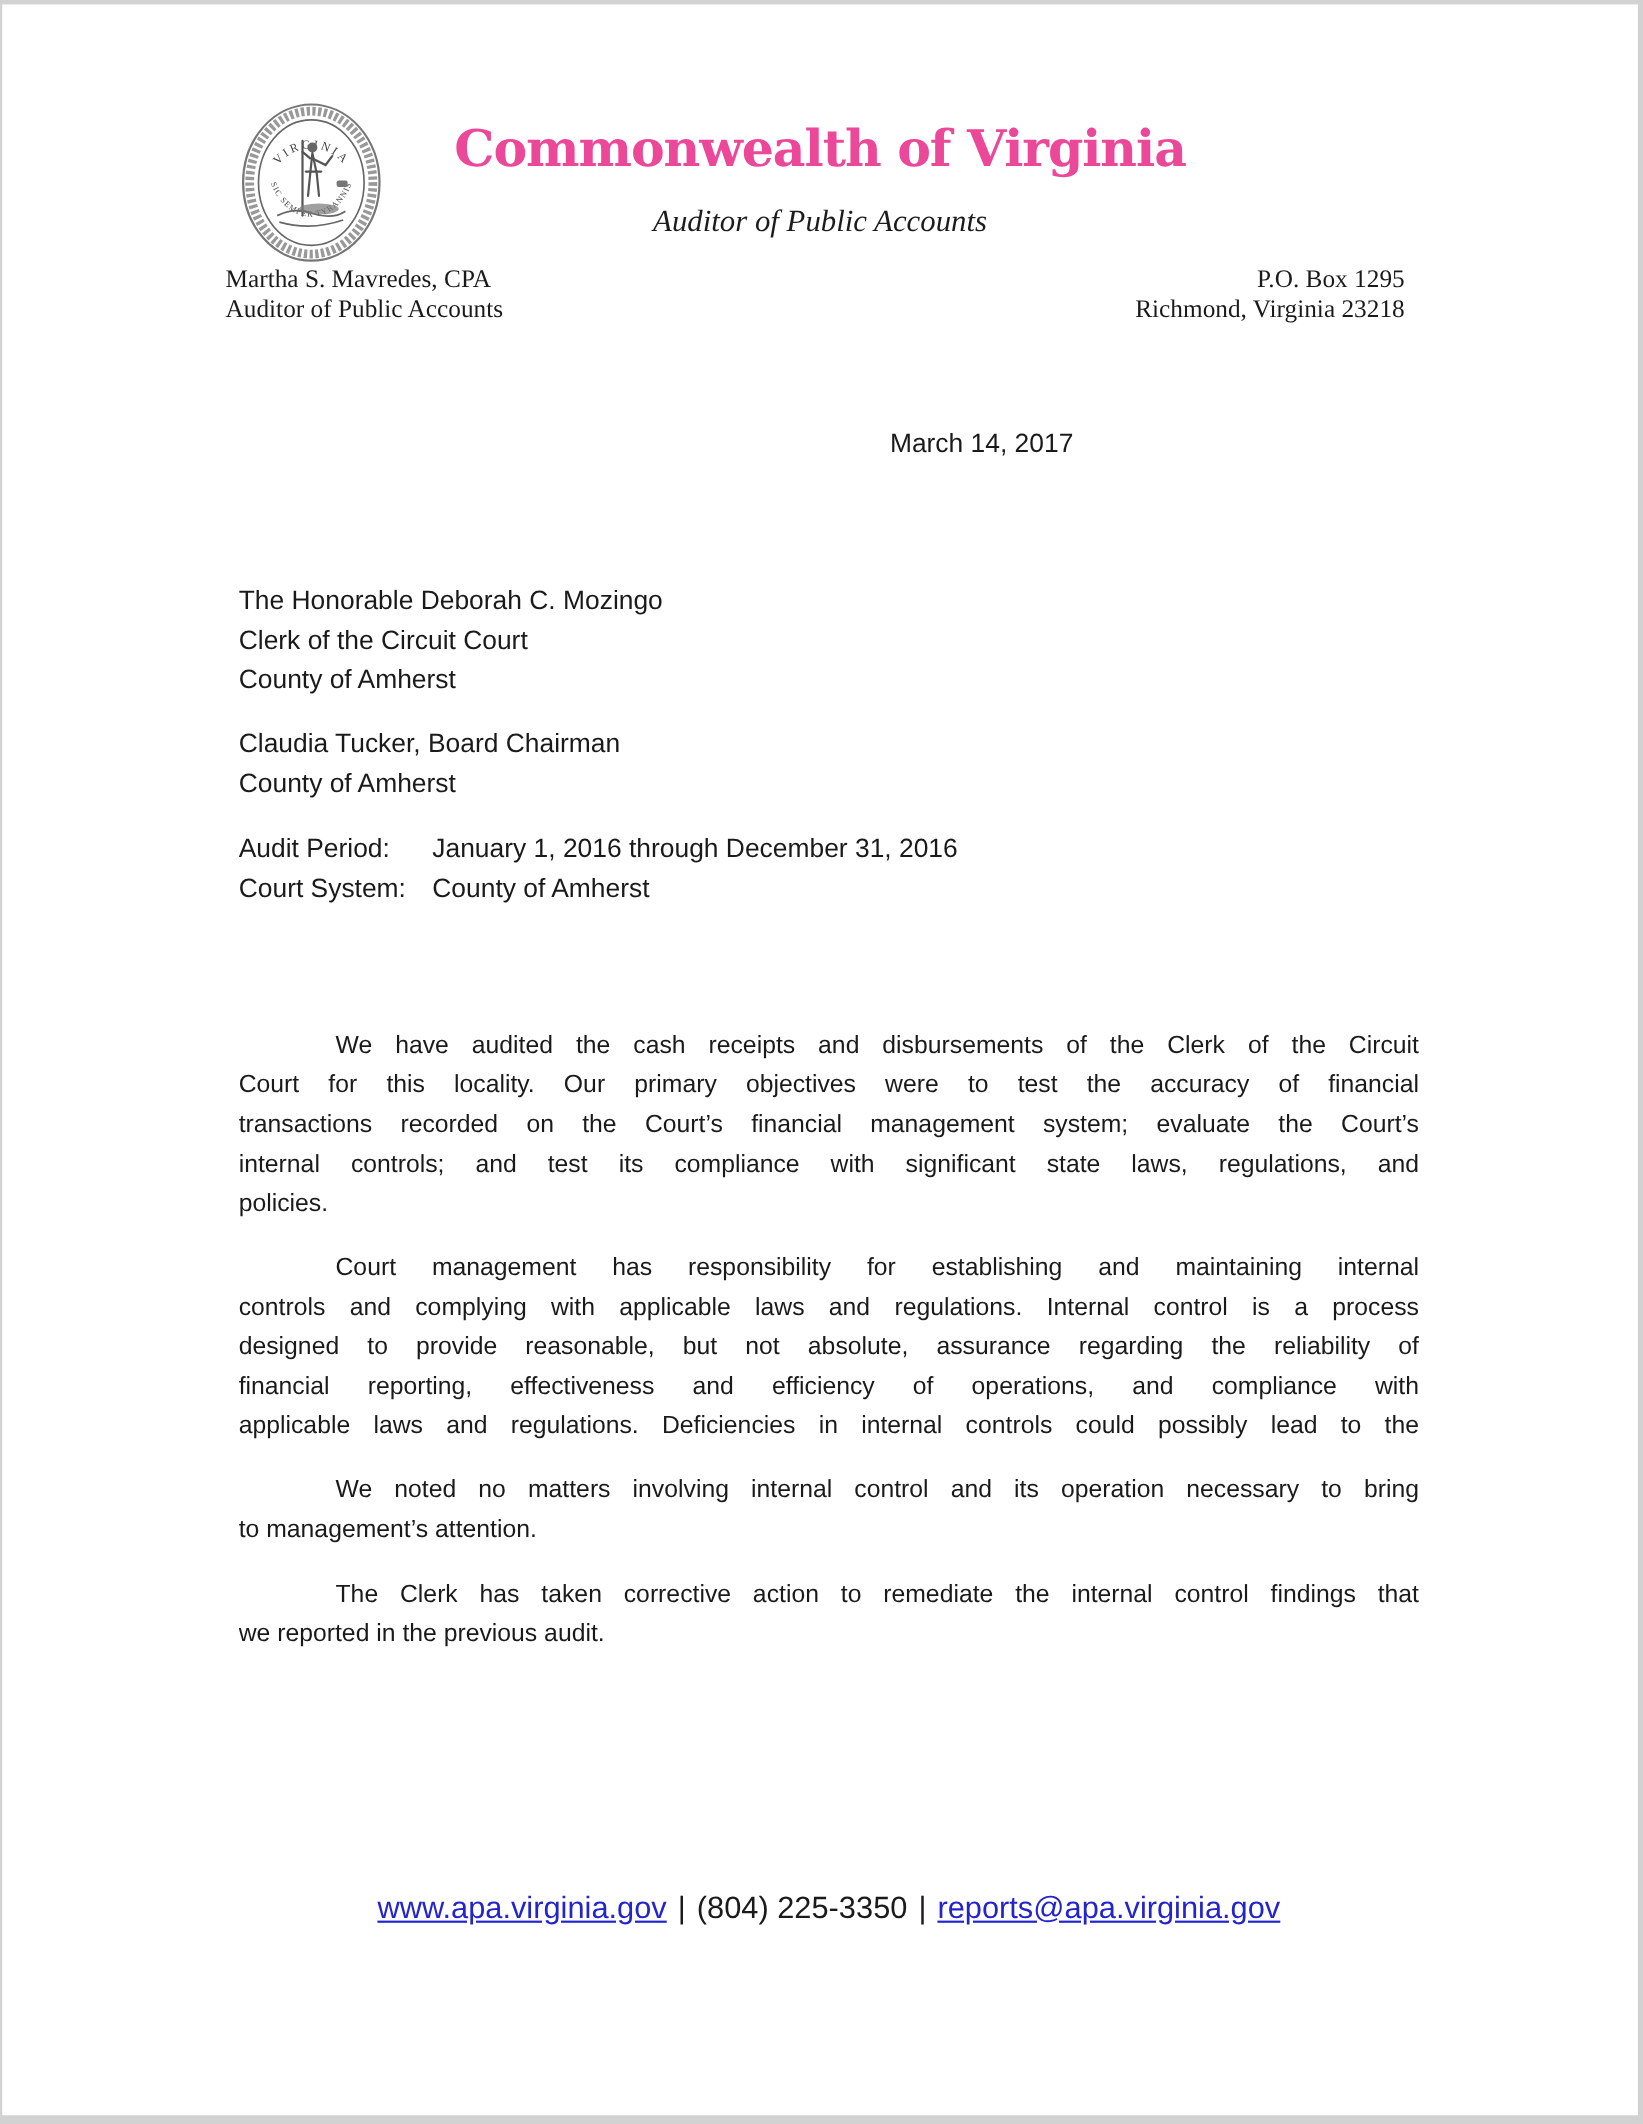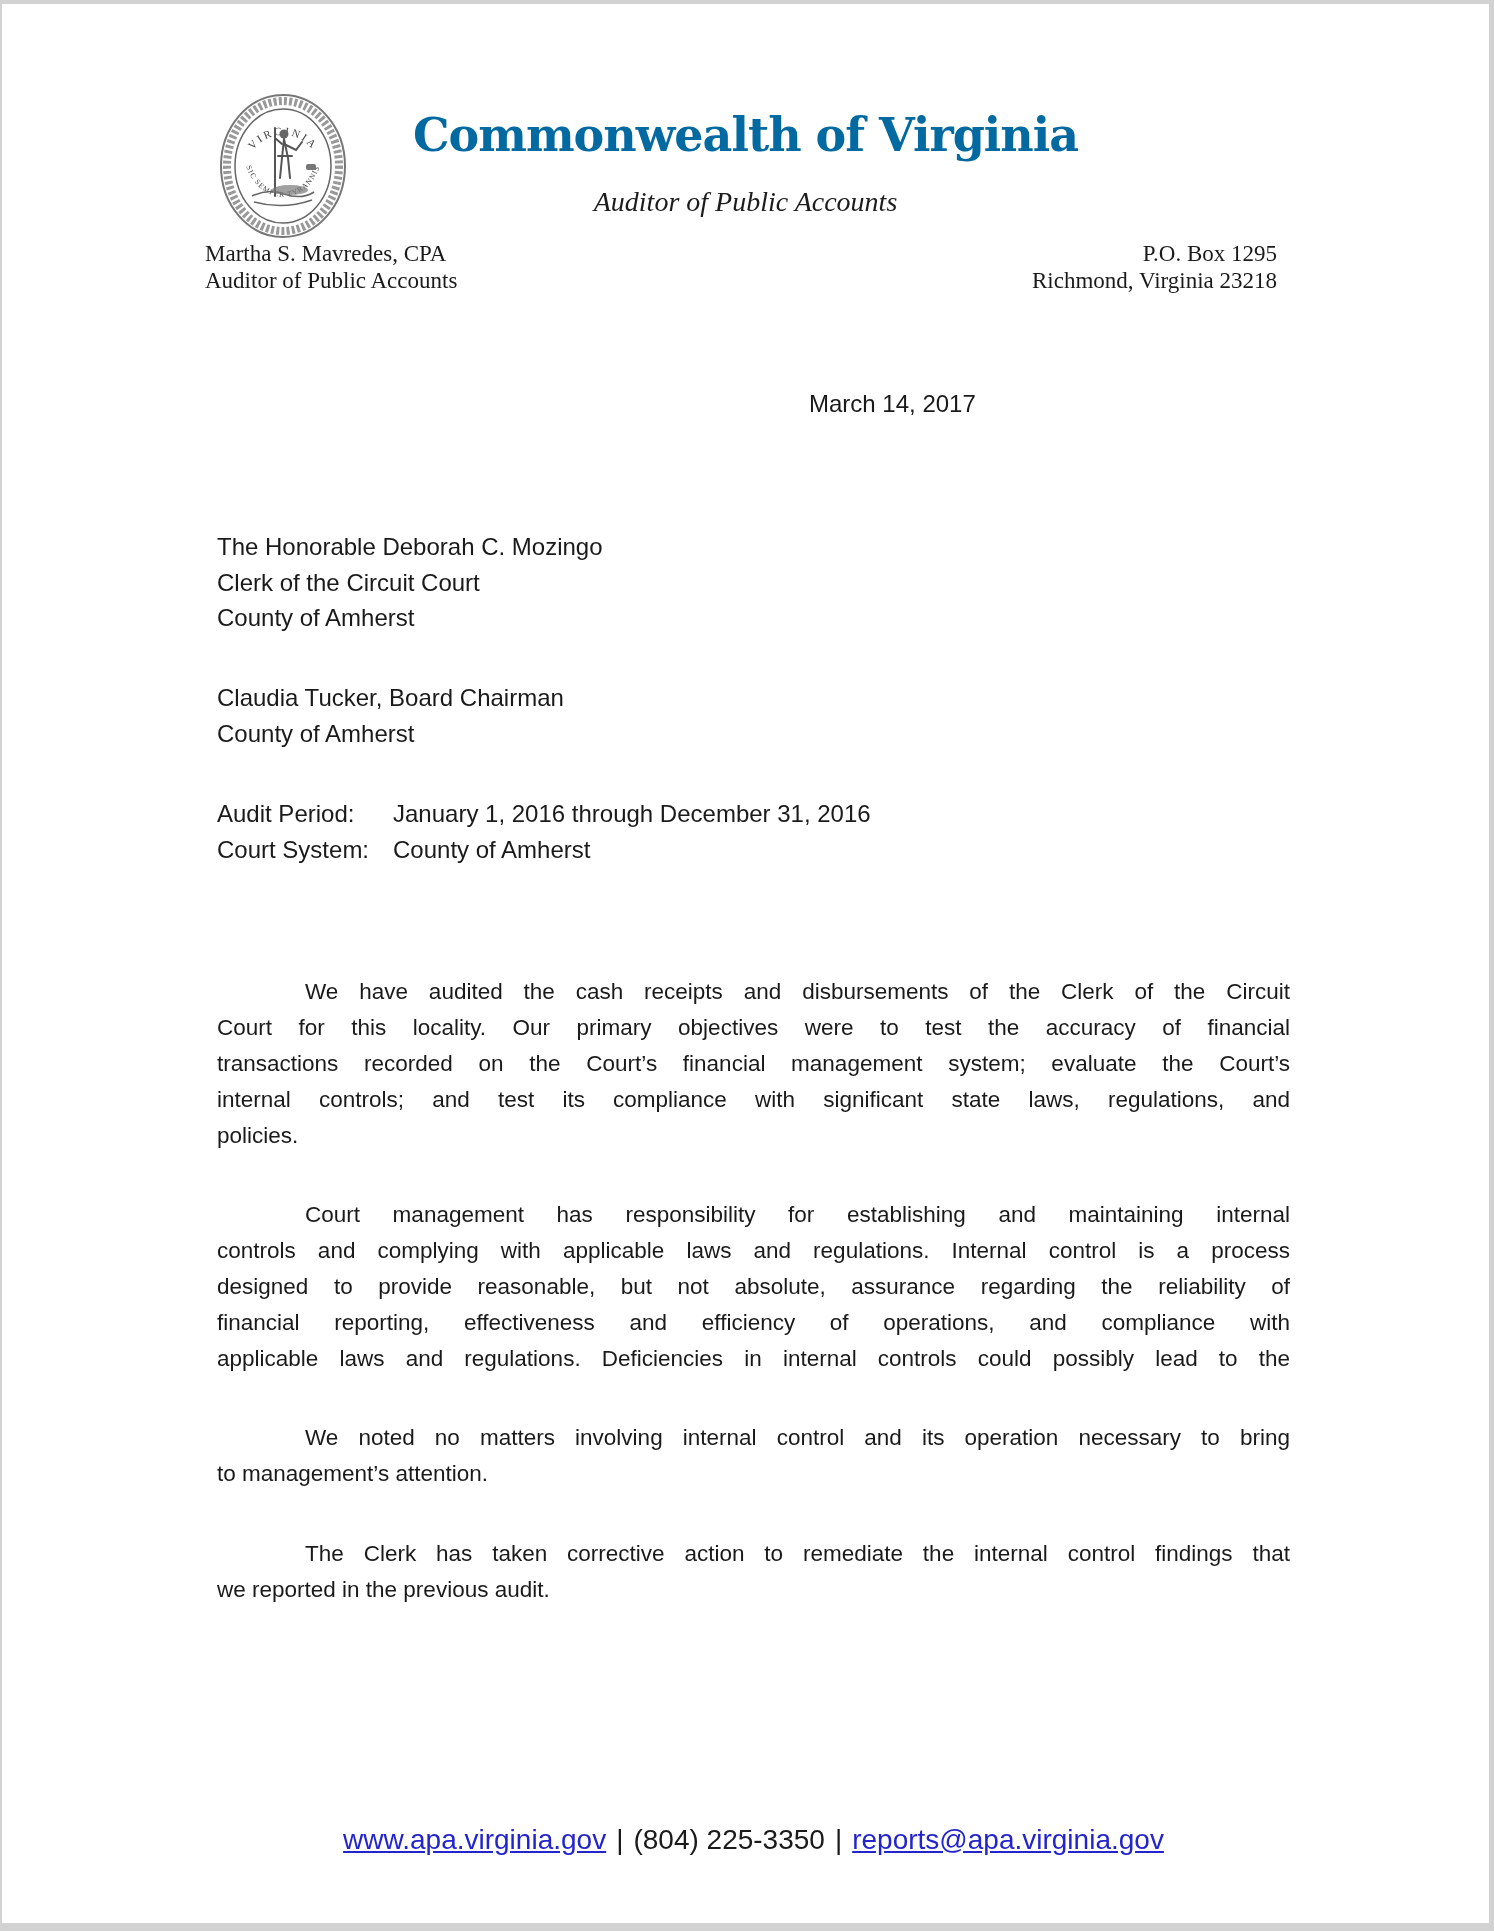--- a/index.html
+++ b/index.html
@@ -18,21 +18,21 @@
   }
   
   .seal{position:absolute;left:216px;top:88px;width:130px;height:148px;}
   .org-title{
     position:absolute;left:0;right:0;top:104px;
     text-align:center;
     font-family:"DejaVu Serif", serif;
     font-weight:bold;
     font-size:46px;
     letter-spacing:-1px;
-    color:#0369a1;
+    color:#ec4899;
   }
   .org-subtitle{
     position:absolute;left:0;right:0;top:182px;
     text-align:center;
     font-family:"Liberation Serif", serif;
     font-style:italic;
     font-size:28px;
     color:#1c1c1c;
   }
   .official-block{
@@ -46,21 +46,21 @@
     font-family:"Liberation Serif", serif;
     font-size:23px;line-height:27px;
   }
   
   .letter{
     position:absolute;left:215px;top:382px;width:1073px;
     font-size:24px;
     line-height:35.8px;
   }
   .date-line{padding-left:592px;}
-  .mt1{margin-top:44px;}
+  .mt1{margin-top:23px;}
   .mt2{margin-top:107px;}
   .audit-label{display:inline-block;width:176px;}
   .pline{
     font-size:22.5px;
     text-align:justify;
     text-align-last:justify;
     max-height:36px;overflow:hidden;
   }
   .pline.first{text-indent:88px;}
   .pline.last{text-align-last:left;}

